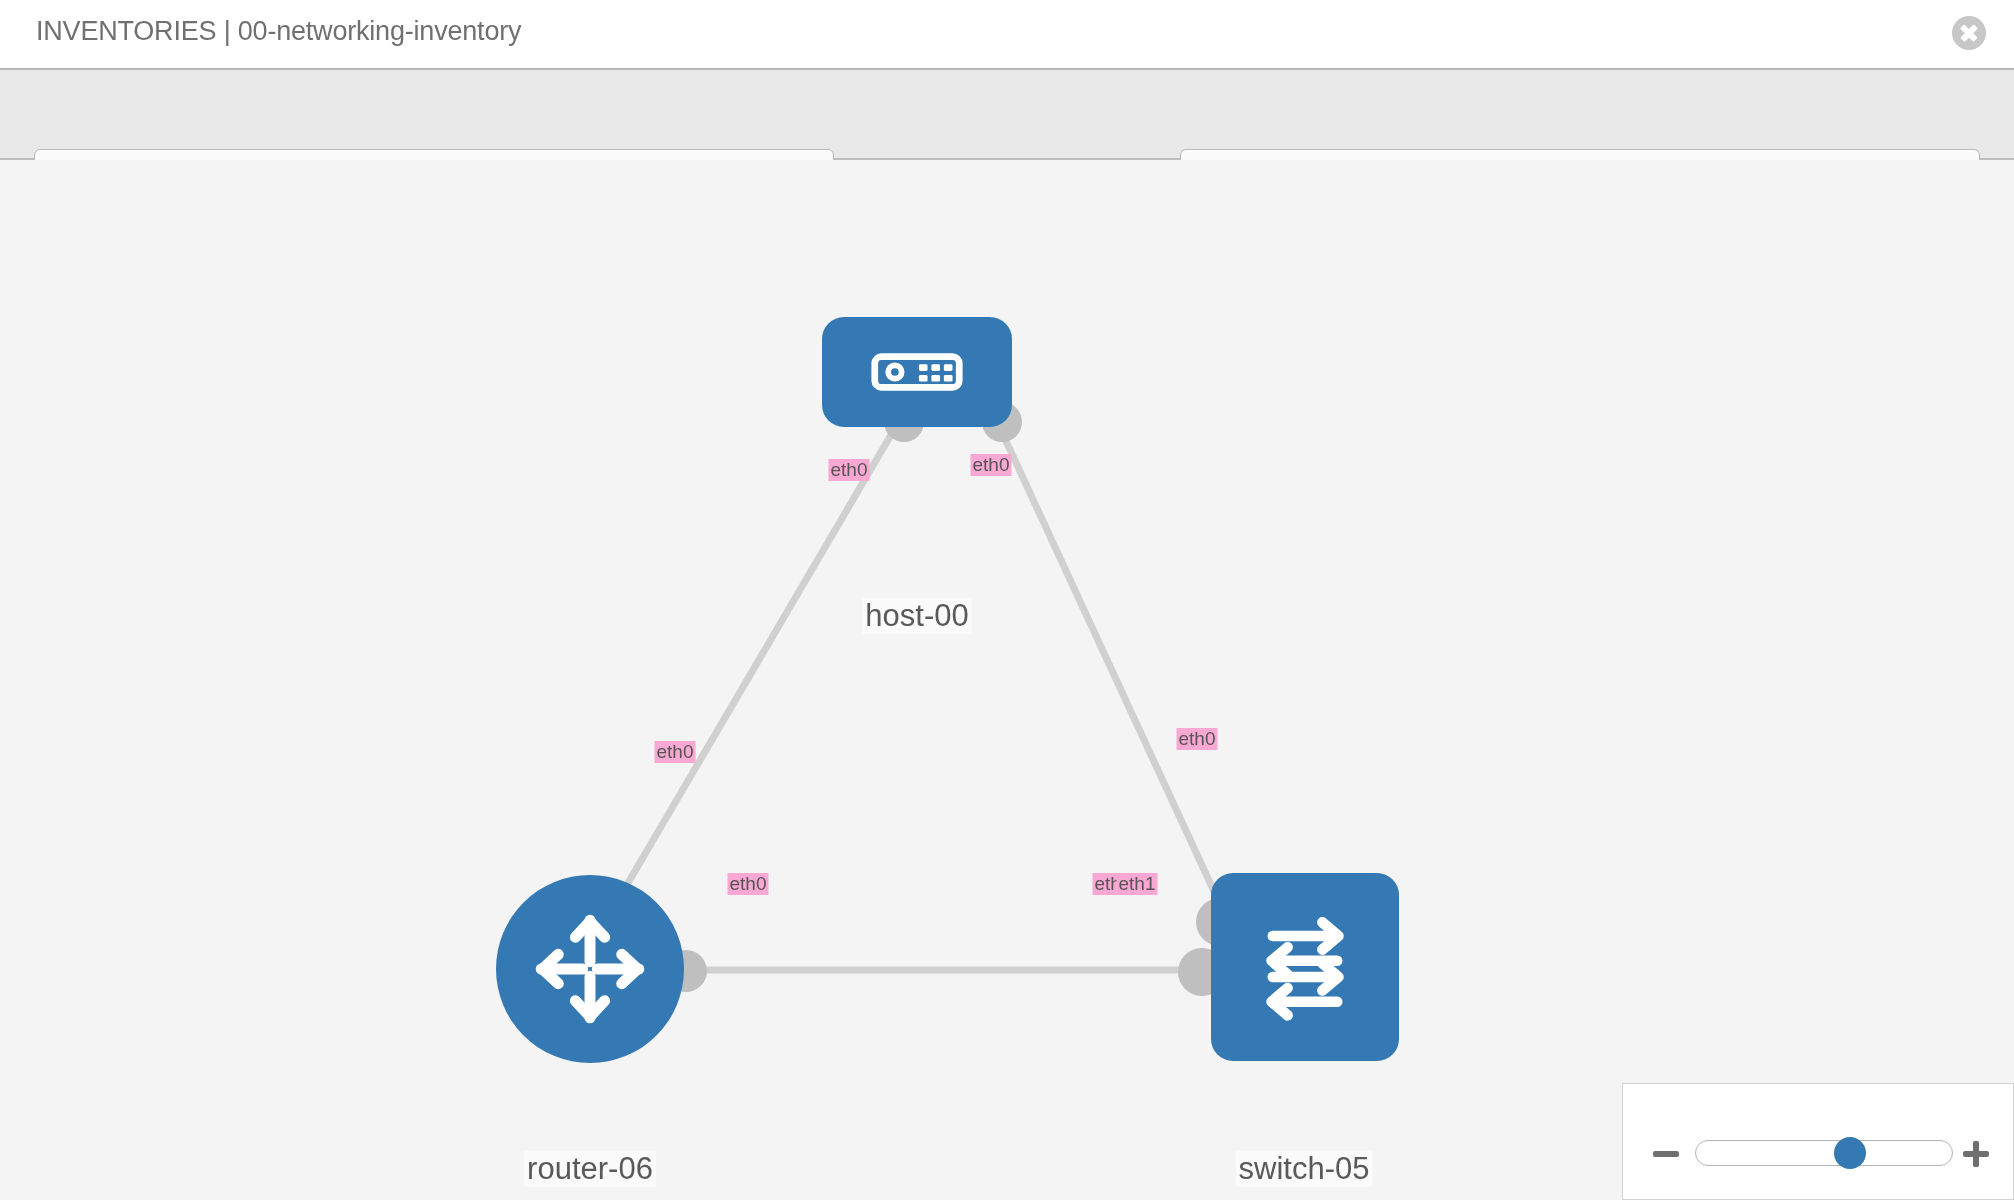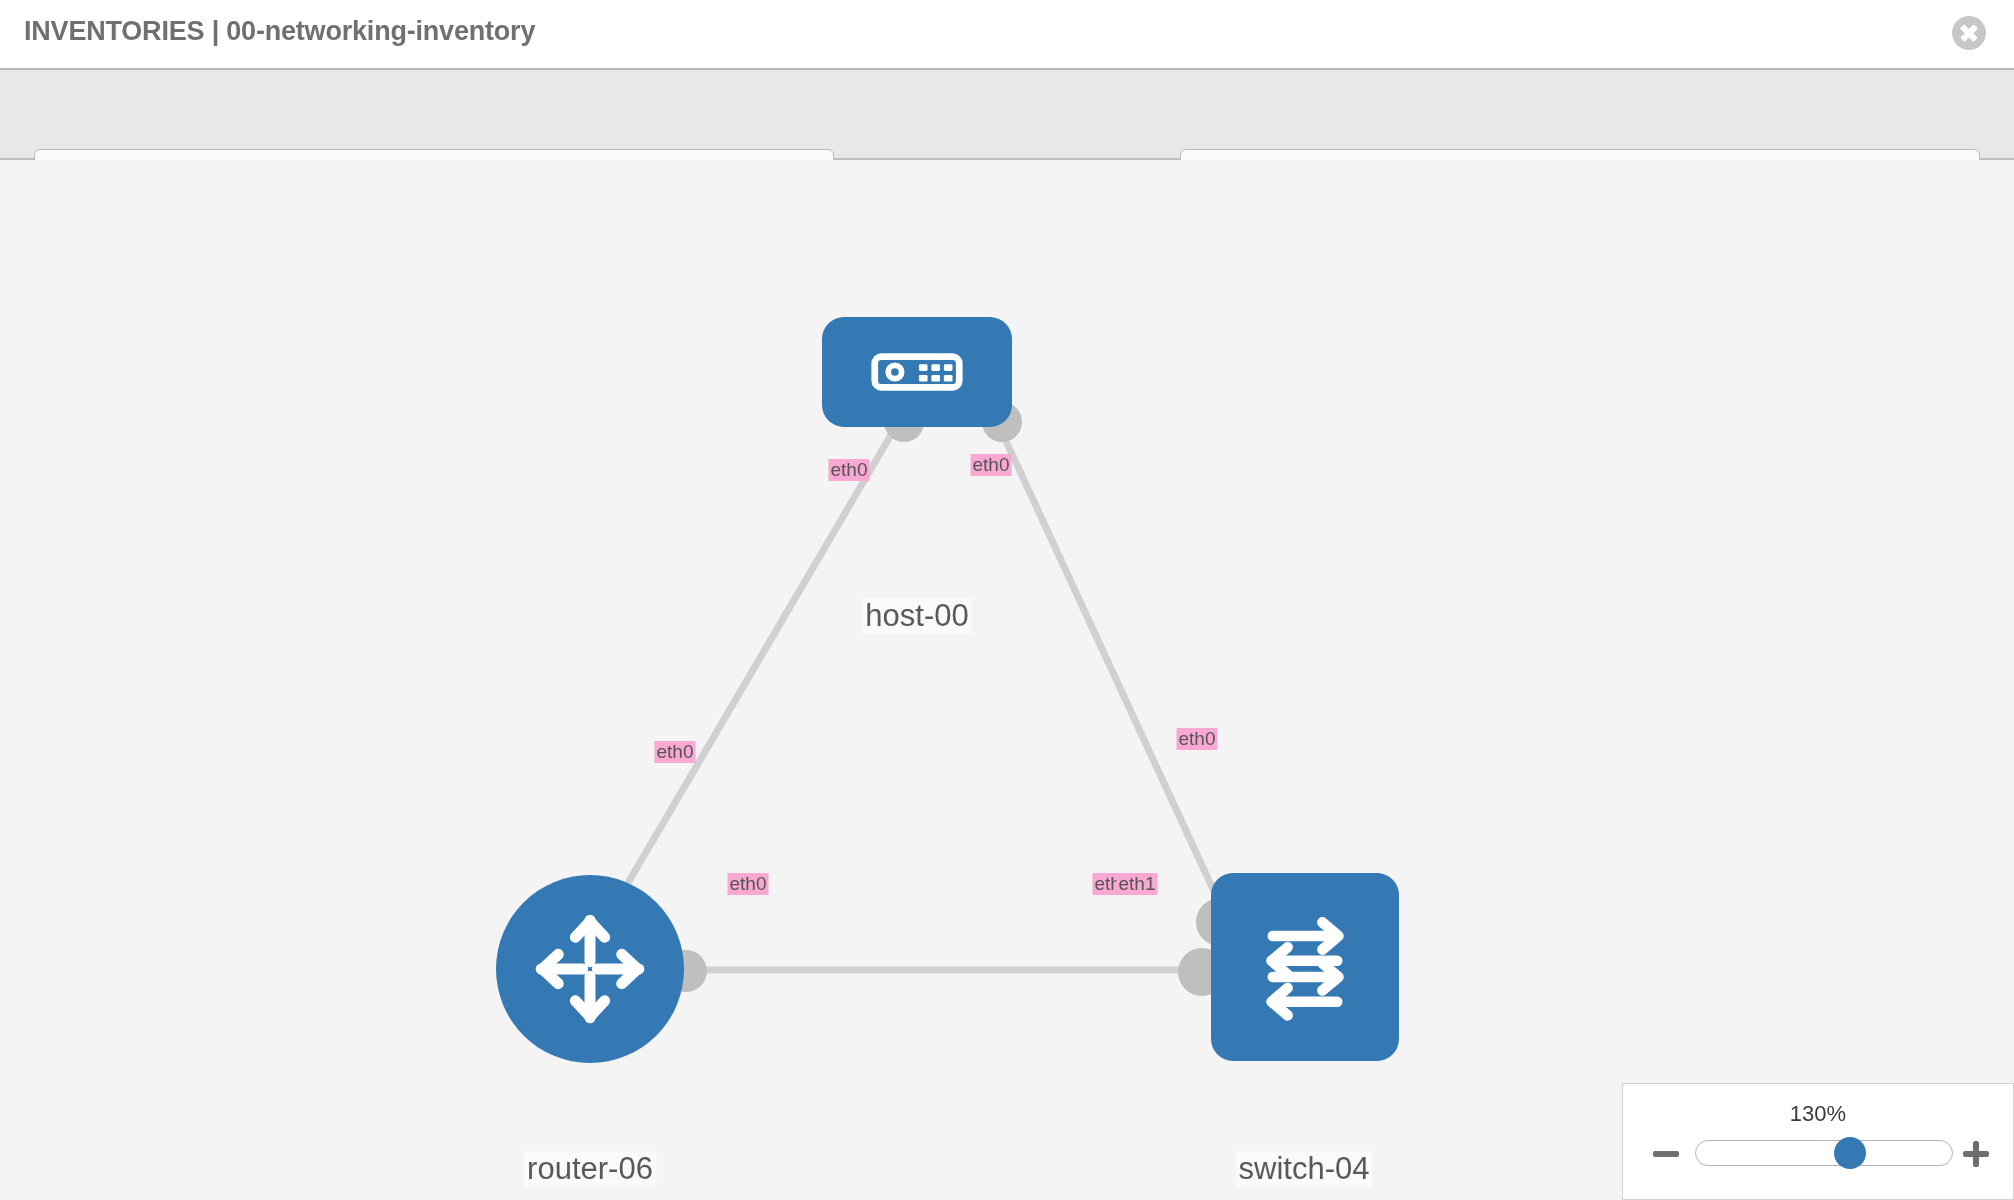--- a/index.html
+++ b/index.html
@@ -12,22 +12,22 @@
   #app { position: relative; width: 2014px; height: 1200px; }
 
   
   .header {
     position: absolute; left: 0; top: 0;
     width: 2014px; height: 70px;
     background: #ffffff;
     border-bottom: 2px solid #b7b7b7;
   }
   .page-title {
-    position: absolute; left: 24px; top: 16px;
-    font-size: 27px; font-weight: bold; color: #707070;
+    position: absolute; left: 36px; top: 16px;
+    font-size: 27px; font-weight: normal; color: #707070;
     letter-spacing: -0.2px; white-space: nowrap;
   }
   .close-btn {
     position: absolute; right: 28px; top: 16px;
     width: 34px; height: 34px; border-radius: 50%;
     background: #c7c7c7; cursor: pointer;
   }
   .close-btn .x-a, .close-btn .x-b {
     position: absolute; left: 50%; top: 50%;
     width: 19px; height: 5.5px; background: #ffffff; border-radius: 1px;
@@ -256,34 +256,33 @@
               <path d="M64 14 L77 25 L64 36"></path>
             <path d="M76 45 H24"></path>
               <path d="M36 34 L23 45 L36 56"></path>
             <path d="M24 58 H76"></path>
               <path d="M64 47 L77 58 L64 69"></path>
             <path d="M76 78 H24"></path>
               <path d="M36 67 L23 78 L36 89"></path>
           </g>
         </svg>
       </div>
-      <div class="node-label" style="left:1304px; top:991px;">switch-04</div>
+      <div class="node-label" style="left:1304px; top:991px;">switch-05</div>
     </div>
 
     <div class="iface-label" style="left:849px;  top:310px;">eth0</div>
     <div class="iface-label" style="left:991px;  top:305px;">eth0</div>
     <div class="iface-label" style="left:675px;  top:592px;">eth0</div>
     <div class="iface-label" style="left:1197px; top:579px;">eth0</div>
     <div class="iface-label" style="left:748px;  top:724px;">eth0</div>
     <div class="iface-label" style="left:1113px; top:724px;">eth0</div>
     <div class="iface-label" style="left:1137px; top:724px;">eth1</div>
   </div>
 
   <div class="zoom-panel">
-    <div class="zoom-value">130%</div>
 
     <div class="zoom-minus">
       <span class="bar-h"></span>
     </div>
 
     <div class="zoom-track">
       <div class="zoom-thumb" id="zoom-thumb" style="left: 60%;"></div>
     </div>
 
     <div class="zoom-plus">

